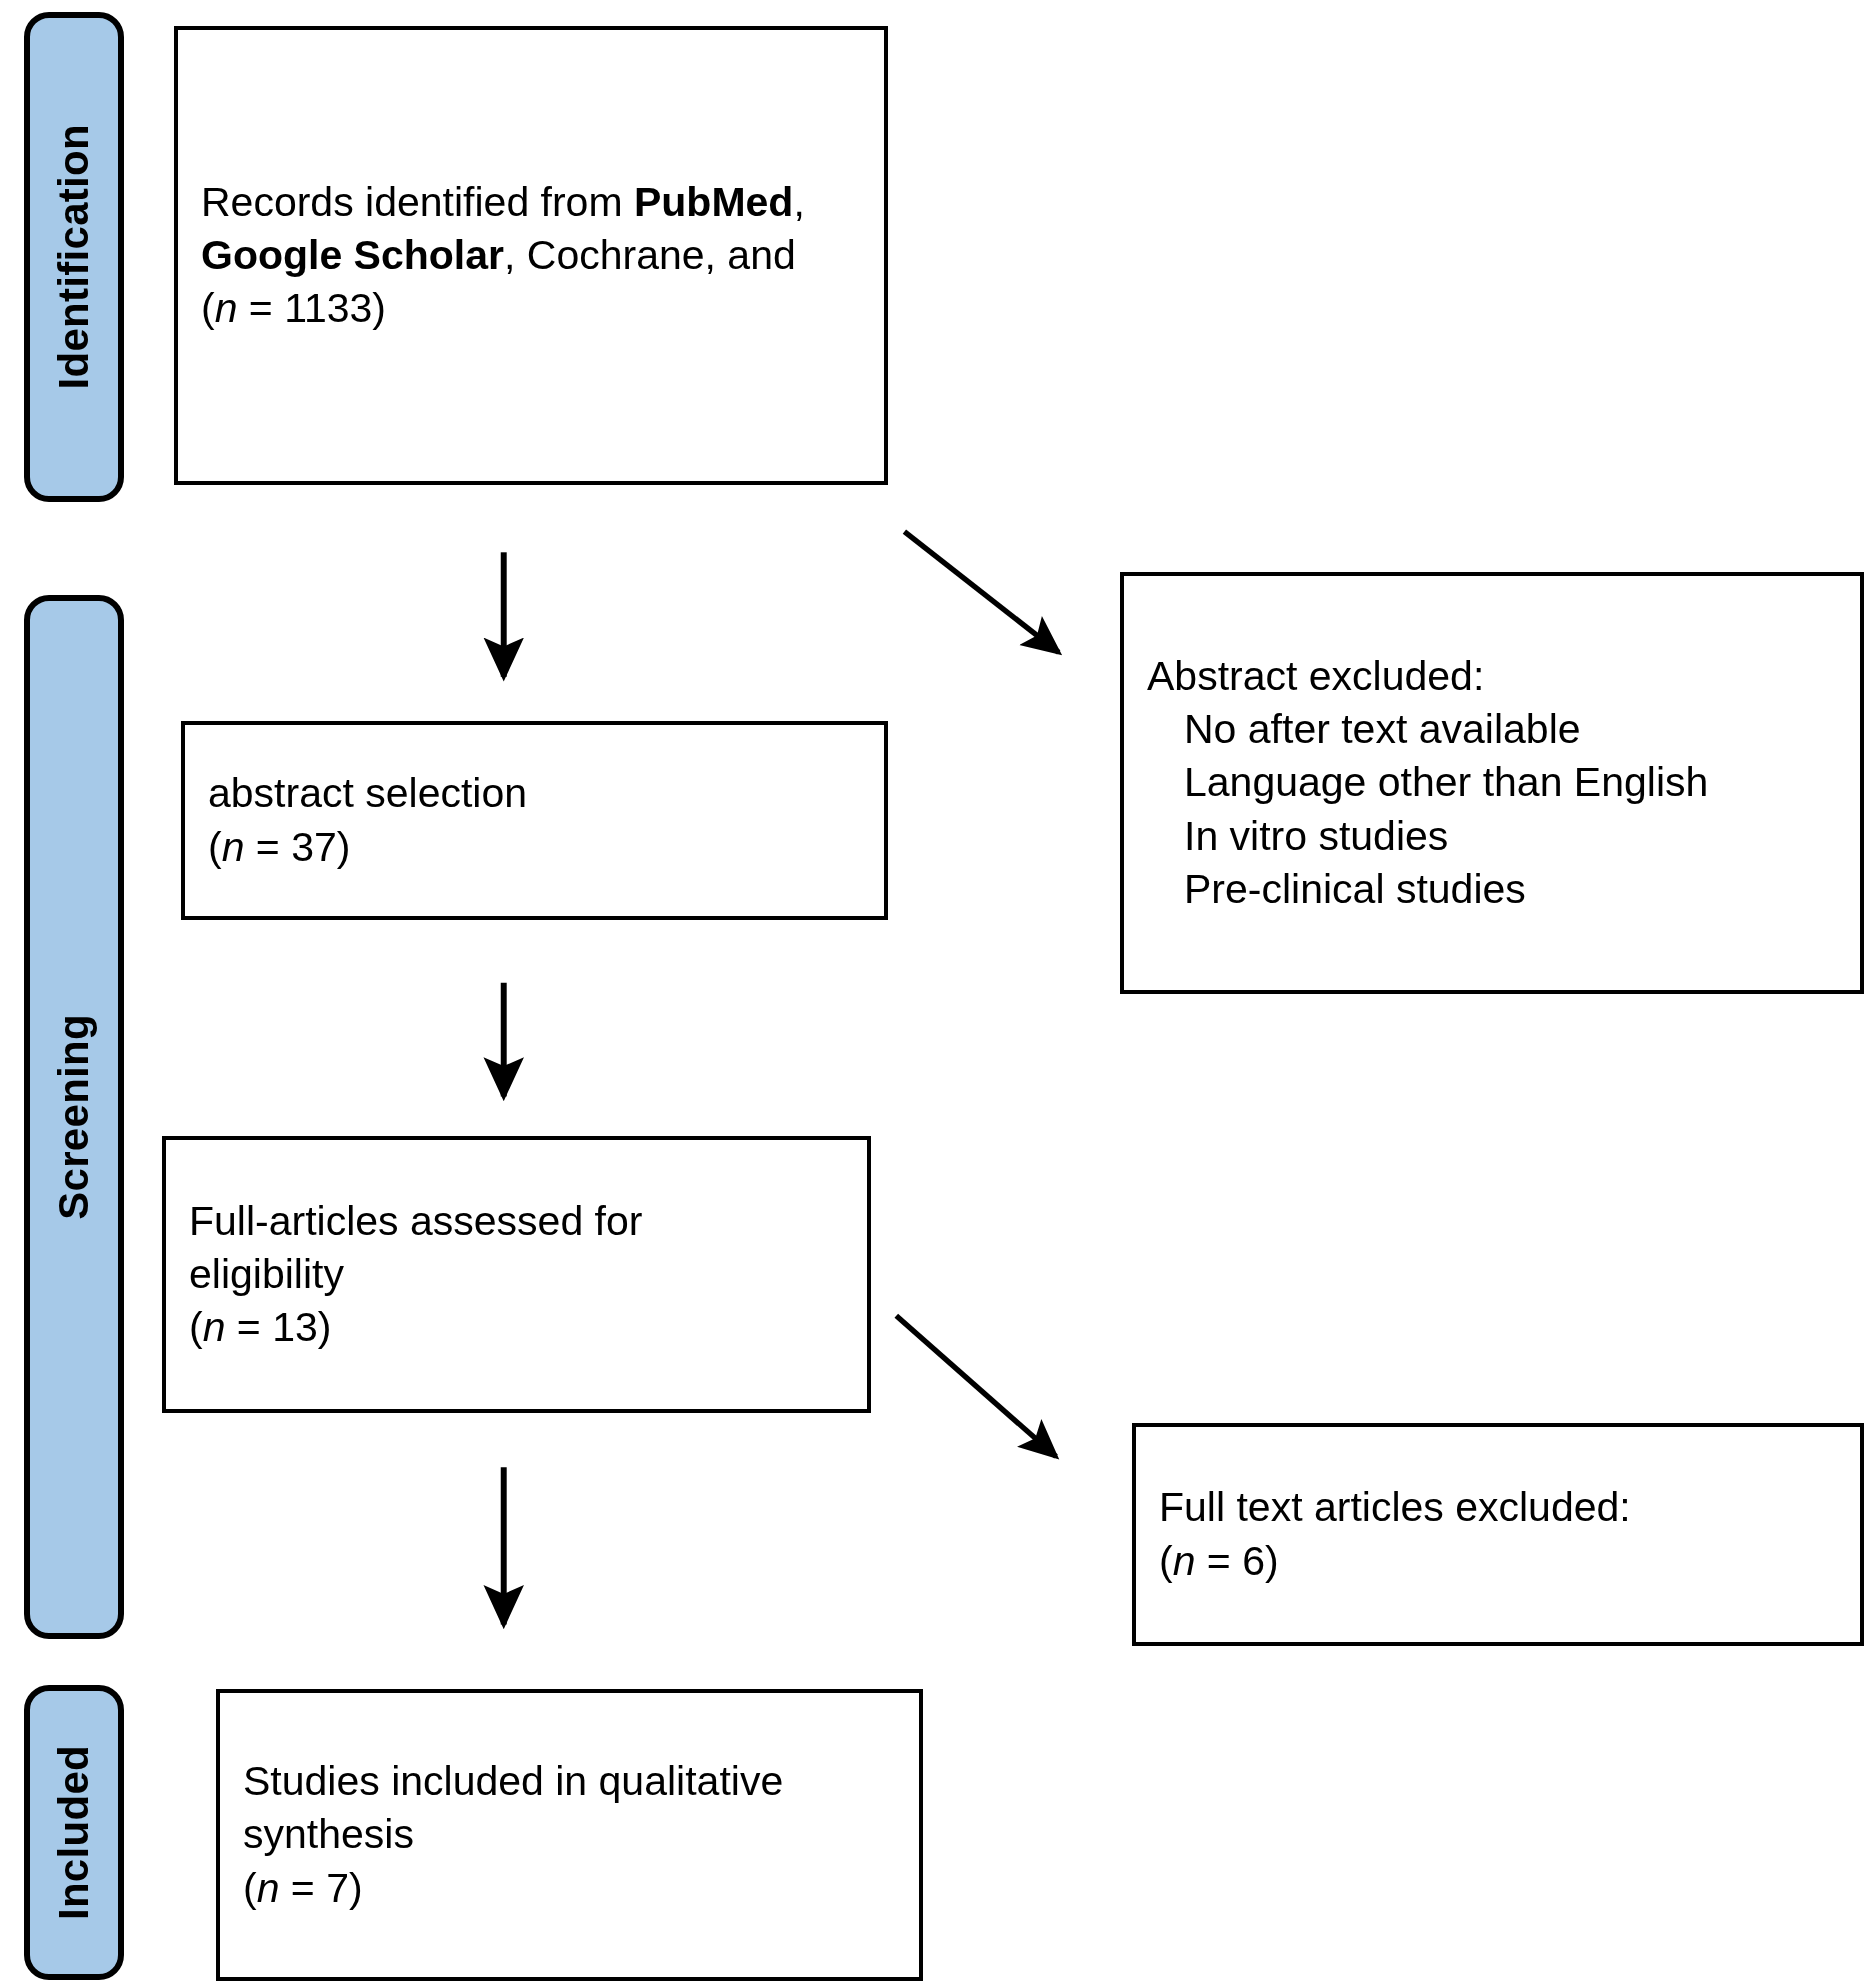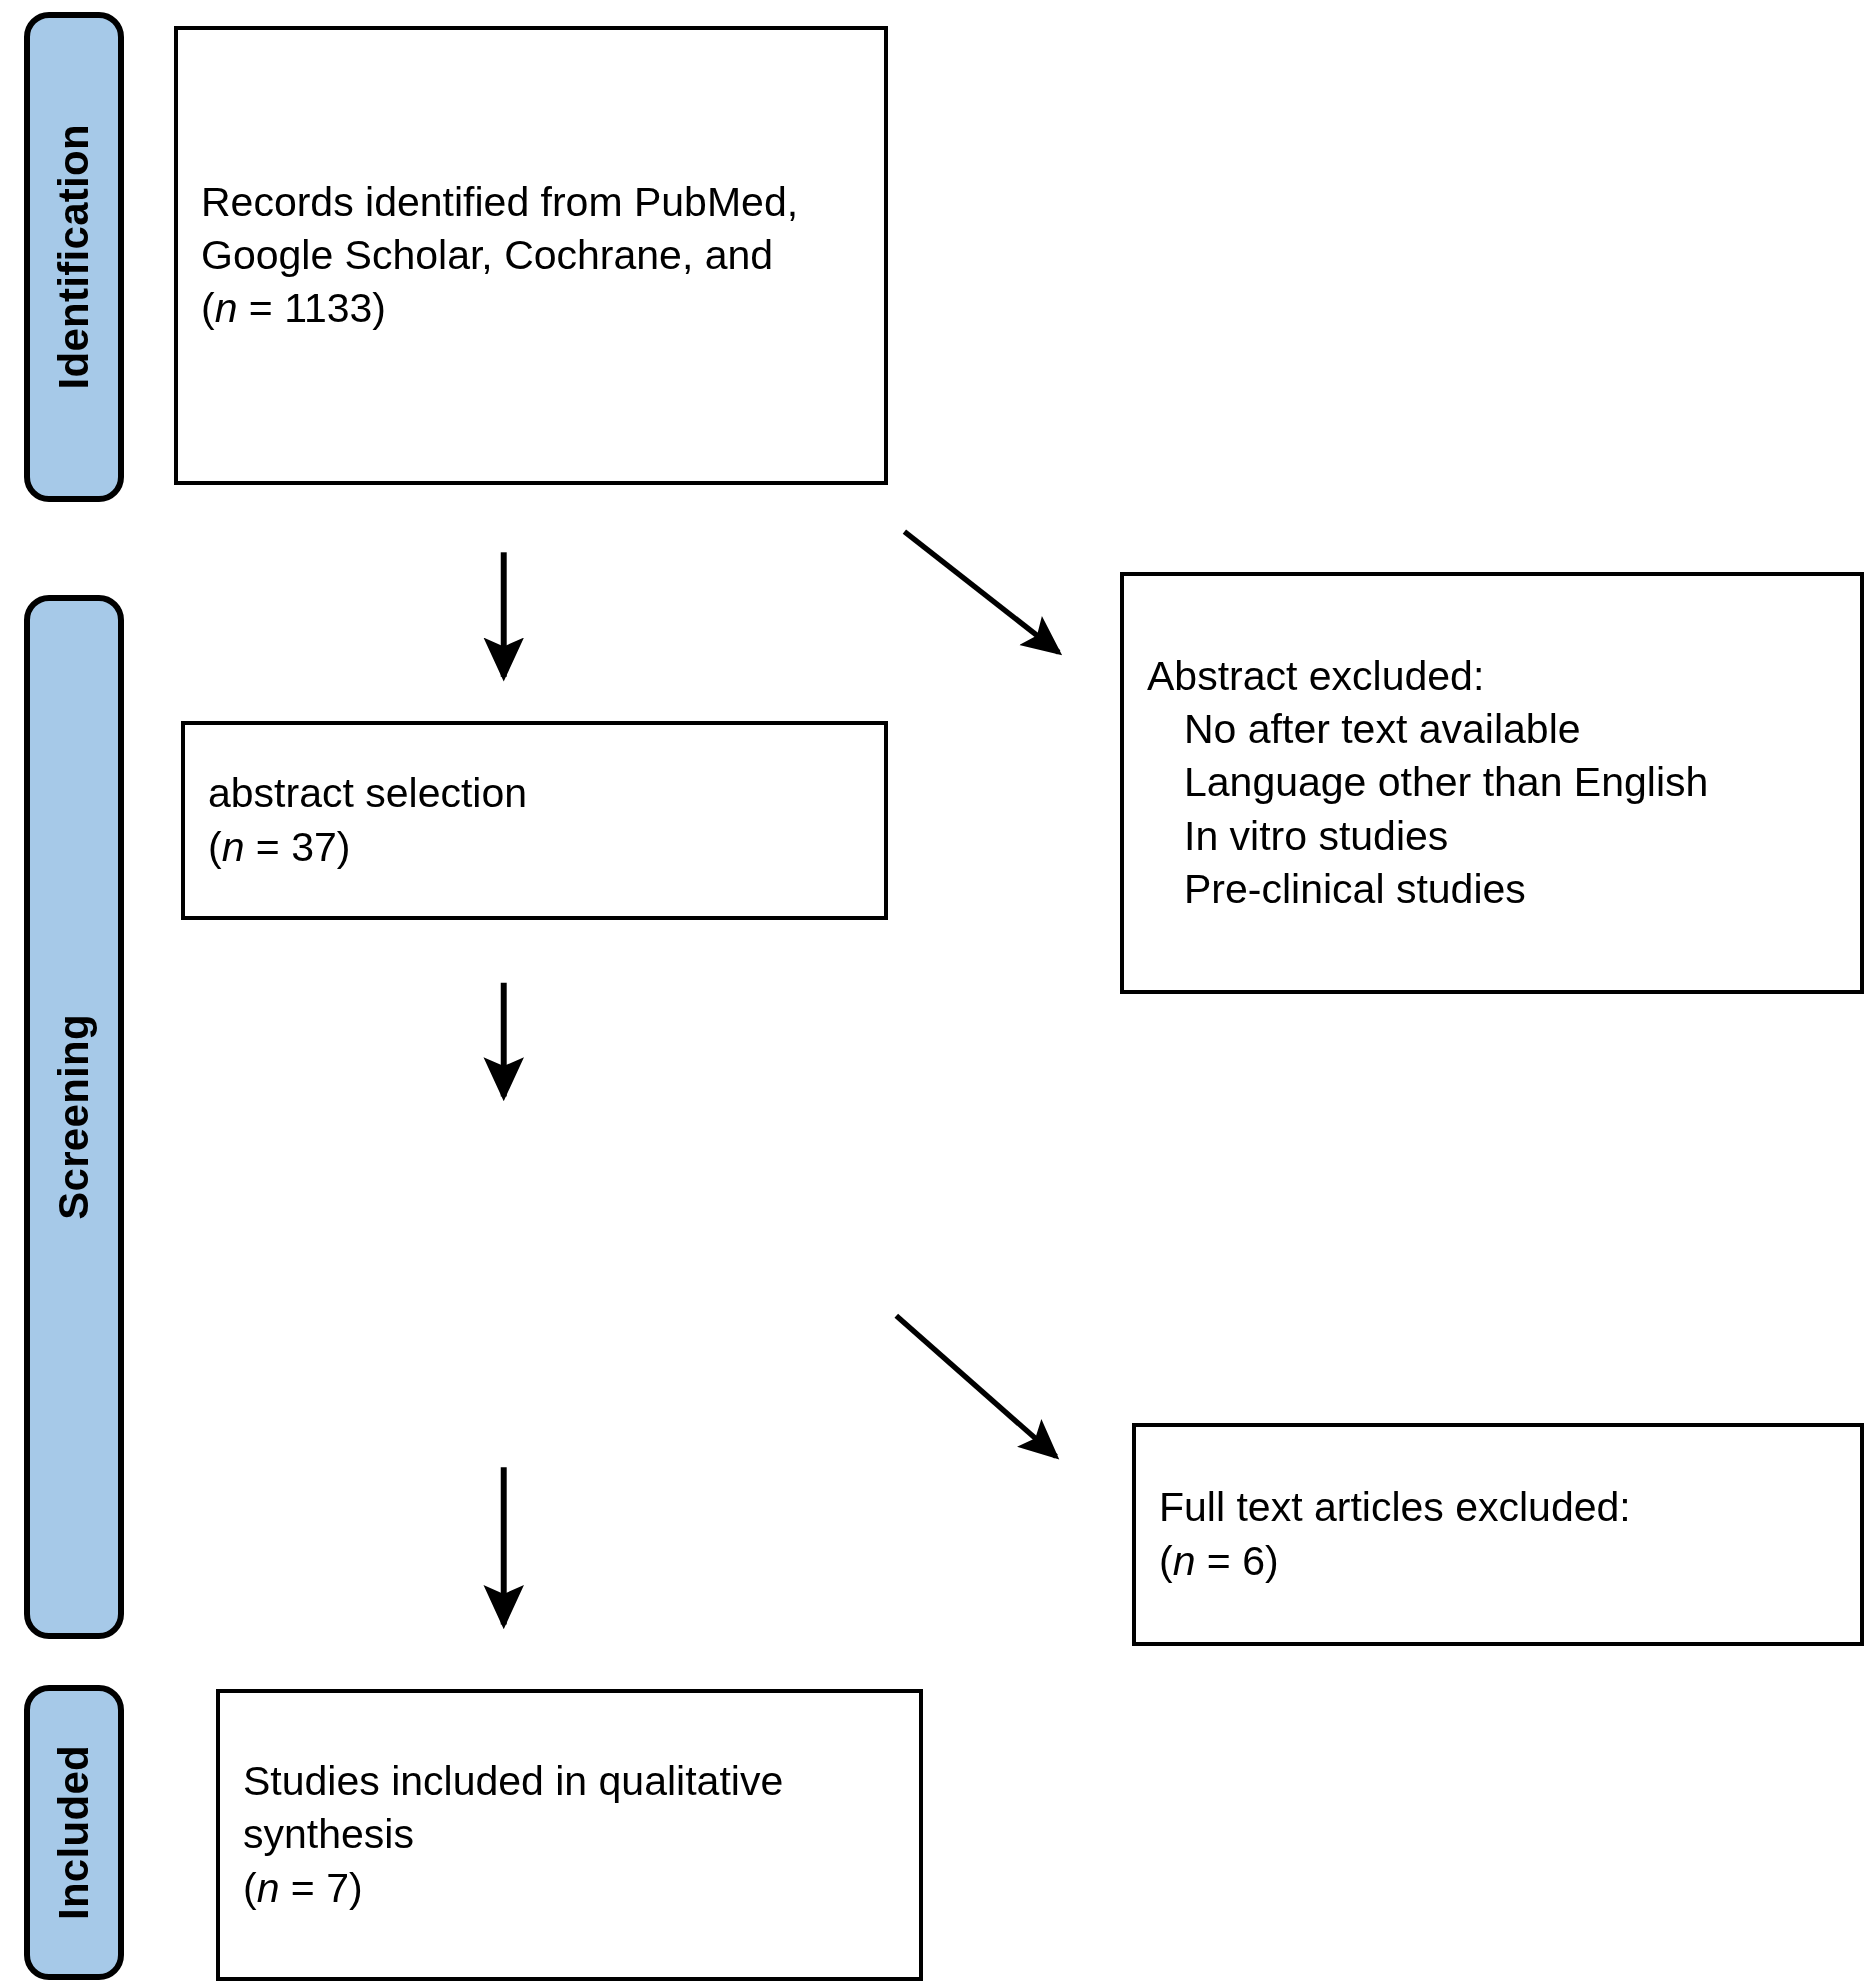--- a/index.html
+++ b/index.html
@@ -49,21 +49,21 @@
   }
   .box-text {
     color: #000000;
     line-height: 1.30;
     padding-left: 23px;
     padding-right: 12px;
     width: 100%;
     box-sizing: border-box;
   }
   .box-text .ln { display: block; }
-  .box-text b { font-weight: normal; text-align: center; }
+  .box-text b { font-weight: bold; text-align: center; }
   .box-text i { font-style: italic; }
   .indent { padding-left: 37px; }
 
   
   #arrow-layer {
     position: absolute;
     left: 0; top: 0;
     width: 1870px;
     height: 1985px;
     pointer-events: none;
@@ -94,20 +94,27 @@
       </div>
   </div>
 
   <div class="flow-box" style="left:181px; top:721px; width:707px; height:199px;">
     <div class="box-text" style="font-size:41px;">
         <span class="ln">abstract selection</span>
         <span class="ln">(<i>n</i> = 37)</span>
       </div>
   </div>
 
+  <div class="flow-box" style="left:162px; top:1136px; width:709px; height:277px;">
+    <div class="box-text" style="font-size:41px;">
+        <span class="ln">Full-articles assessed for</span>
+        <span class="ln">eligibility</span>
+        <span class="ln">(<i>n</i> = 13)</span>
+      </div>
+  </div>
 
   <div class="flow-box" style="left:1120px; top:572px; width:744px; height:422px;">
     <div class="box-text" style="font-size:41px;">
         <span class="ln">Abstract excluded:</span>
         <span class="ln indent">No after text available</span>
         <span class="ln indent">Language other than English</span>
         <span class="ln indent">In vitro studies</span>
         <span class="ln indent">Pre-clinical studies</span>
       </div>
   </div>

